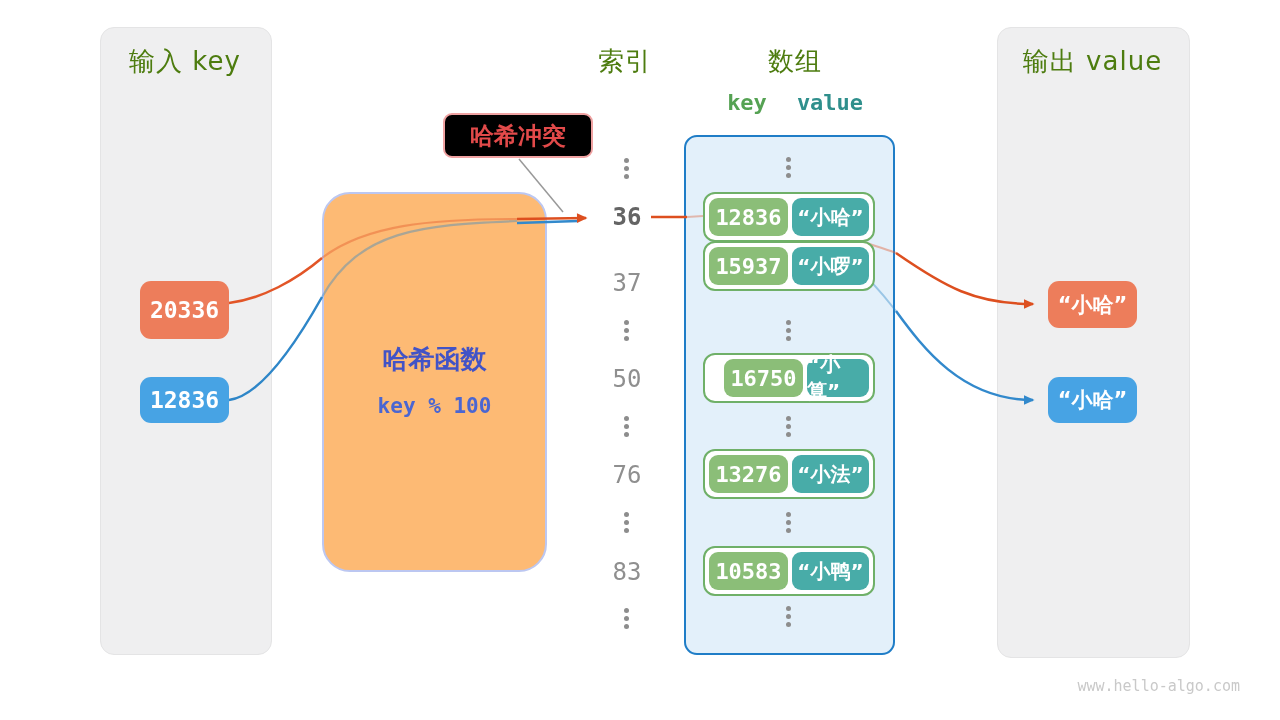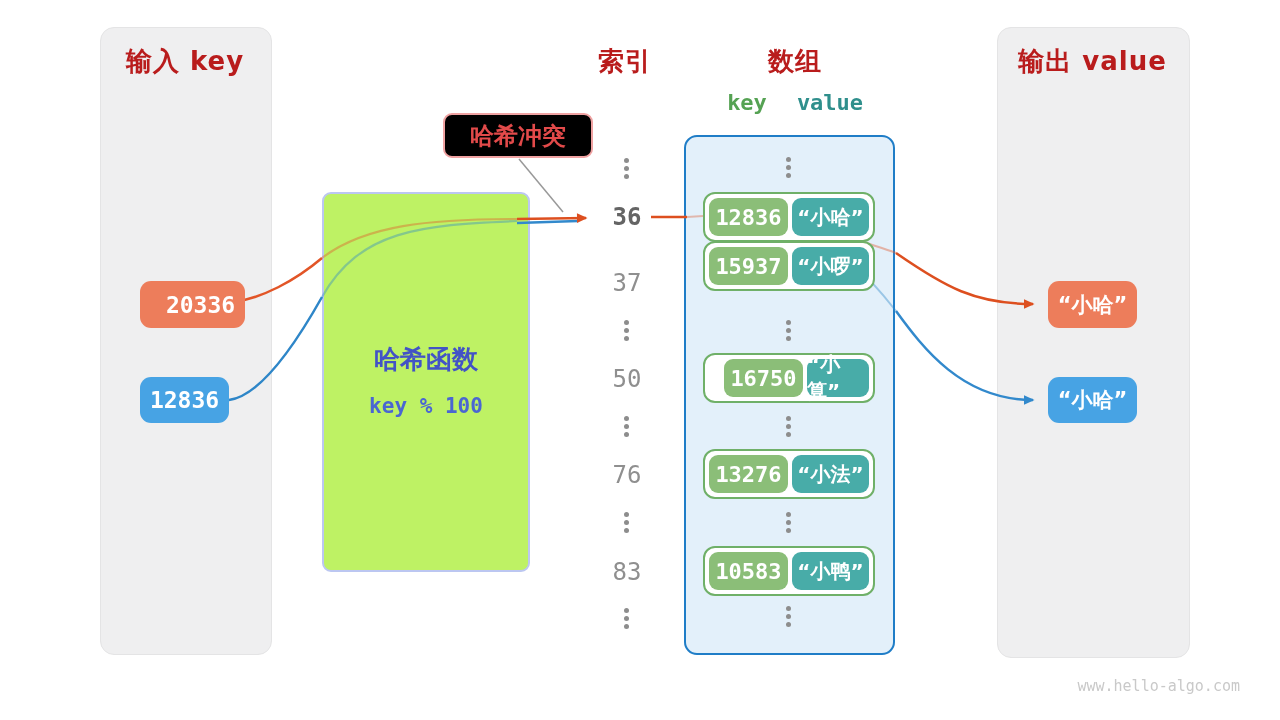--- a/index.html
+++ b/index.html
@@ -1,32 +1,32 @@
 <!DOCTYPE html>
 <html><head>
 <meta charset="utf-8">
 <style>
   html,body{margin:0;padding:0;background:#fff;}
   #canvas{position:relative;width:1280px;height:720px;background:#ffffff;overflow:hidden;
           font-family:"DejaVu Sans",sans-serif;}
   svg.overlay{position:absolute;left:0;top:0;width:1280px;height:720px;pointer-events:none;}
 
   .panel{position:absolute;background:#efeff0;border:1px solid #e4e4e5;border-radius:14px;}
-  .col-title{position:absolute;font-weight:bold;font-size:26px;color:#b91c1c;text-align:center;
+  .col-title{position:absolute;font-weight:normal;font-size:26px;color:#4d7c0f;text-align:center;
              letter-spacing:1px;white-space:nowrap;}
 
   .chip{position:absolute;display:flex;align-items:center;justify-content:center;
         border-radius:11px;color:#fff;font-weight:bold;}
   .chip.num{font-family:"DejaVu Sans Mono",monospace;font-size:23px;}
   .chip.cjk{font-family:"DejaVu Sans",sans-serif;font-size:21px;}
   .bg-orange{background:#ed7d5b;}
   .bg-blue{background:#47a3e4;}
 
-  .hashbox{position:absolute;left:322px;top:192px;width:208px;height:380px;background:#bef264;
-           border:2px solid #bcc7f1;border-radius:9px;box-sizing:border-box;}
+  .hashbox{position:absolute;left:322px;top:192px;width:225px;height:380px;background:#fdba74;
+           border:2px solid #bcc7f1;border-radius:28px;box-sizing:border-box;}
   .hash-title{position:absolute;left:0;top:148px;width:100%;text-align:center;
               font-weight:bold;font-size:26px;color:#4253c6;}
   .hash-formula{position:absolute;left:0;top:200px;width:100%;text-align:center;
                 font-family:"DejaVu Sans Mono",monospace;font-weight:bold;font-size:21px;color:#4a66d2;}
 
   .collision{position:absolute;left:443px;top:113px;width:150px;height:45px;box-sizing:border-box;
              background:#000000;border:2px solid #f0a2a2;border-radius:9px;
              display:flex;align-items:center;justify-content:center;
              font-weight:bold;font-size:24px;color:#e24a4a;}
 
@@ -106,21 +106,21 @@
   <div class="col-title" style="left:100px;top:44px;width:170px;">输入 key</div>
   <div class="col-title" style="left:575px;top:44px;width:100px;">索引</div>
   <div class="col-title" style="left:703px;top:44px;width:184px;">数组</div>
   <div class="col-title" style="left:997px;top:44px;width:191px;">输出 value</div>
 
   <div class="kvh k">key</div>
   <div class="kvh v">value</div>
 
   <div class="collision">哈希冲突</div>
 
-  <div class="chip num bg-orange" style="left:140px;top:281px;width:89px;height:47px;padding-left:16px;">20336</div>
+  <div class="chip num bg-orange" style="left:140px;top:281px;width:89px;height:58px;">20336</div>
   <div class="chip num bg-blue" style="left:140px;top:377px;width:89px;height:46px;">12836</div>
 
   <div class="dots" style="left:624px;top:158px;"></div>
   <div class="idx hot" style="left:595px;top:202px;">36</div>
   <div class="idx" style="left:595px;top:268px;">37</div>
   <div class="dots" style="left:624px;top:320px;"></div>
   <div class="idx" style="left:595px;top:364px;">50</div>
   <div class="dots" style="left:624px;top:416px;"></div>
   <div class="idx" style="left:595px;top:460px;">76</div>
   <div class="dots" style="left:624px;top:512px;"></div>

